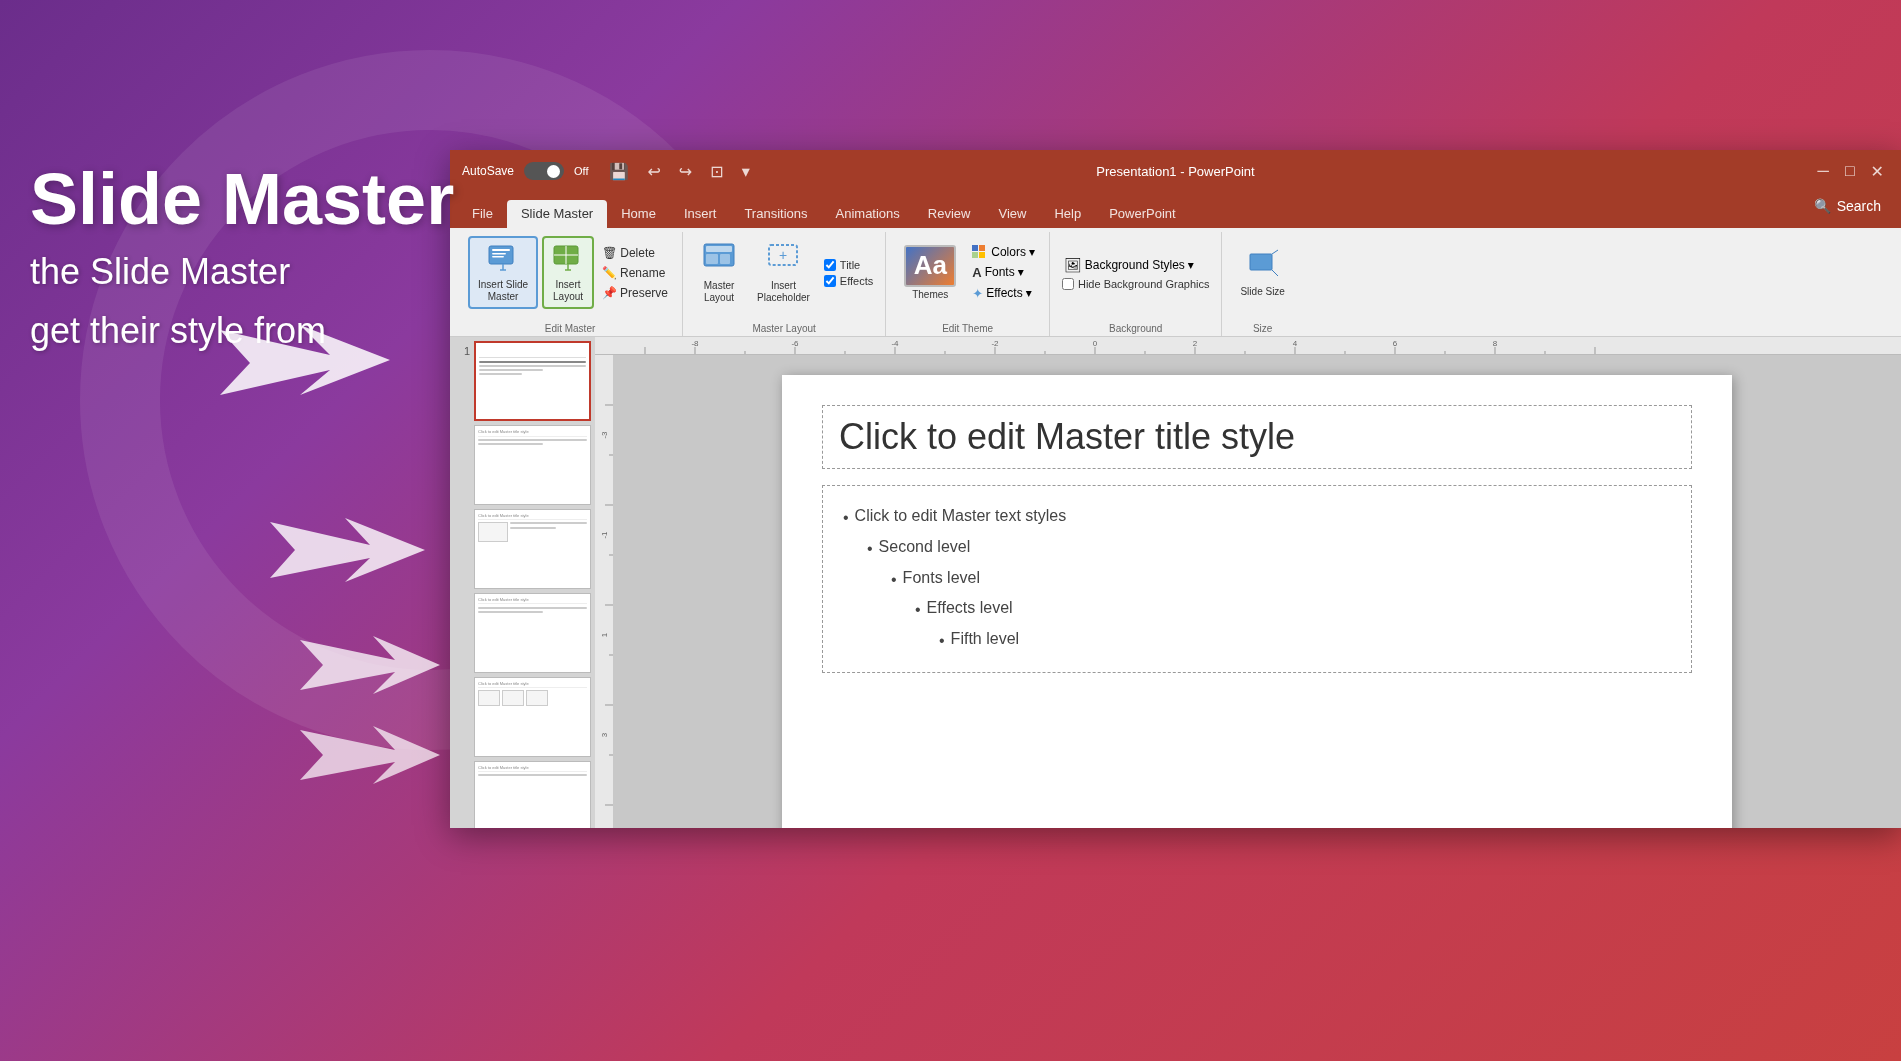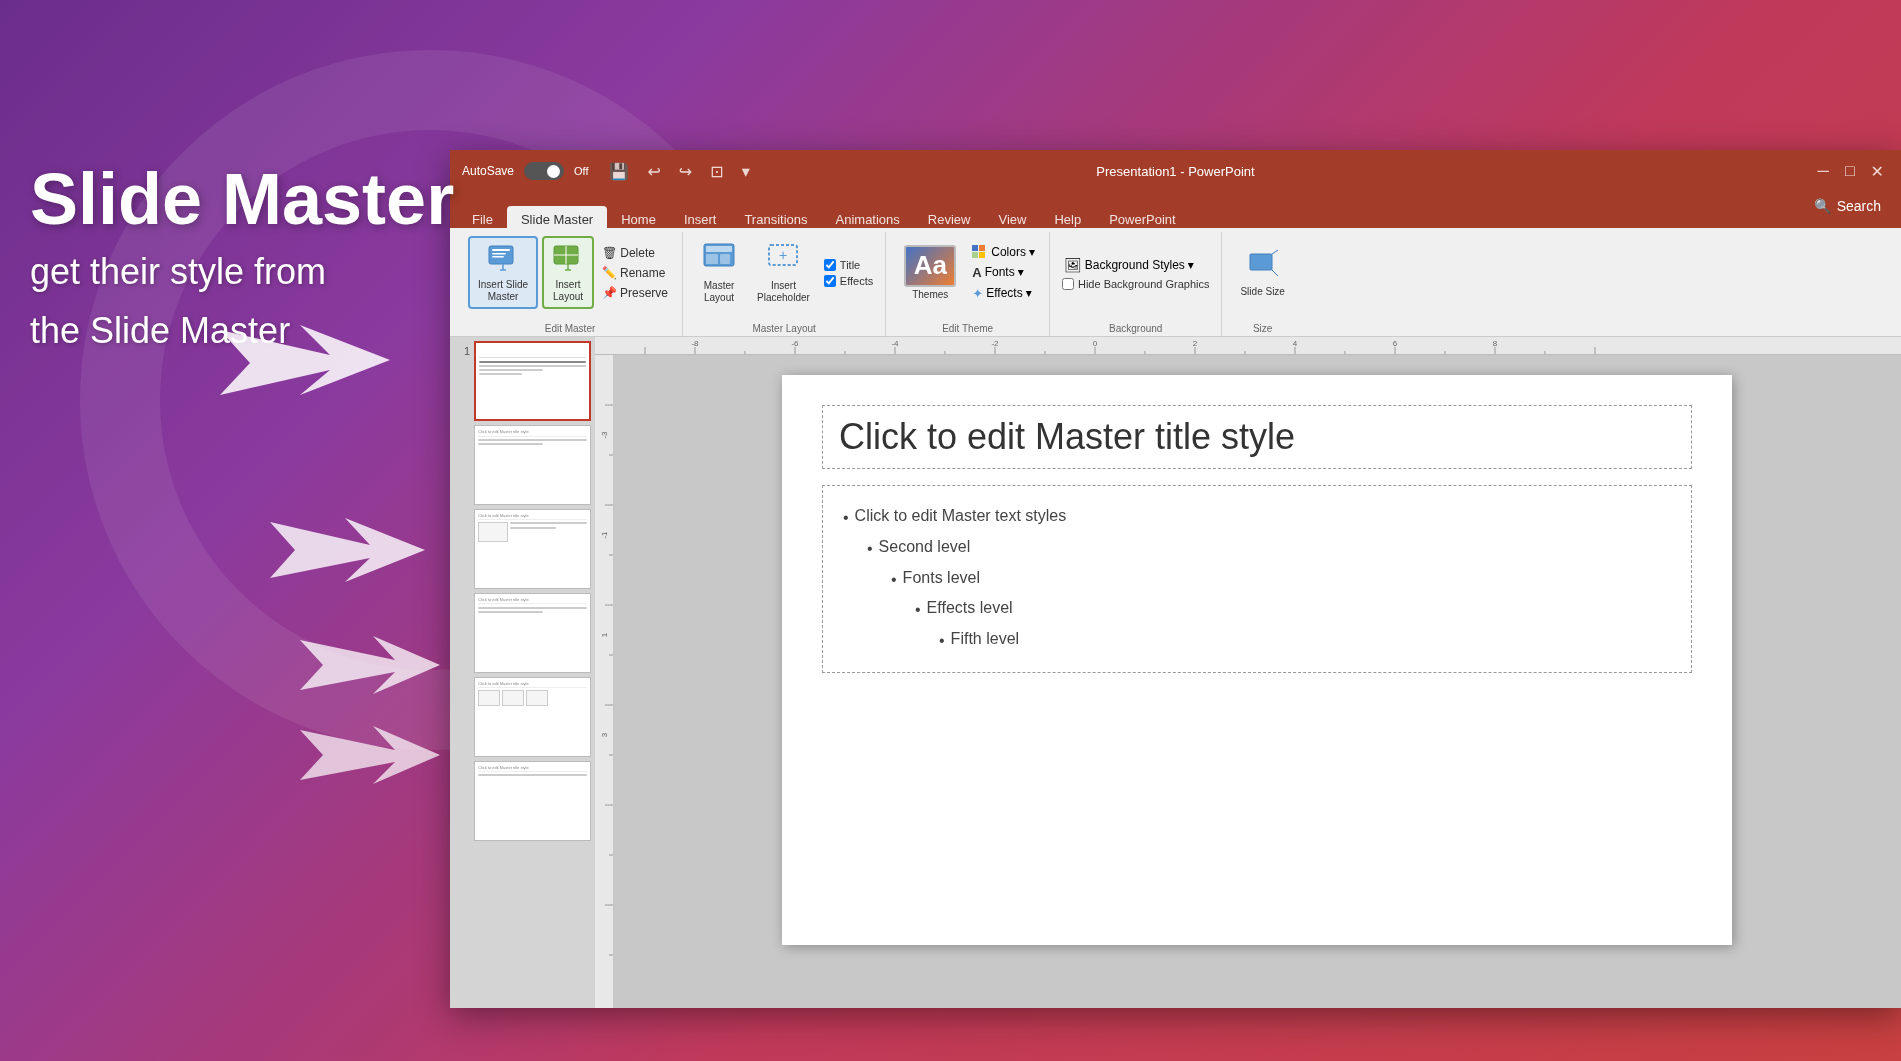--- a/index.html
+++ b/index.html
@@ -59,21 +59,21 @@
       position: absolute;
       z-index: 10;
     }
 
     
     .ppt-window {
       position: absolute;
       left: 450px;
       top: 150px;
       width: 1451px;
-      height: 858px;
+      height: 678px;
       background: #f0f0f0;
       z-index: 5;
       box-shadow: 0 8px 32px rgba(0,0,0,0.4);
       display: flex;
       flex-direction: column;
     }
 
     
     .title-bar {
       background: #a33c28;
@@ -134,21 +134,21 @@
     
     .ribbon-tabs {
       background: #a33c28;
       height: 36px;
       display: flex;
       align-items: flex-end;
       padding: 0 8px;
       flex-shrink: 0;
     }
     .ribbon-tab {
-      padding: 6px 14px 1px;
+      padding: 6px 14px 7px;
       font-size: 13px;
       color: rgba(255,255,255,0.85);
       cursor: pointer;
       border-radius: 4px 4px 0 0;
       white-space: nowrap;
     }
     .ribbon-tab.active {
       background: #f0f0f0;
       color: #333;
       font-weight: 500;
@@ -432,22 +432,22 @@
   <svg class="arrow-svg" style="position:absolute; left:220px; top:350px;" width="180" height="80">
     <polygon points="20,12 120,35 95,8 175,40 95,72 120,48 20,68 45,40" fill="white" opacity="0.8"></polygon>
   </svg>
   <svg class="arrow-svg" style="position:absolute; left:255px; top:470px;" width="160" height="70">
     <polygon points="15,10 110,30 88,6 155,35 88,64 110,42 15,60 38,35" fill="white" opacity="0.75"></polygon>
   </svg>
   <svg class="arrow-svg" style="position:absolute; left:255px; top:560px;" width="160" height="70">
     <polygon points="15,10 110,30 88,6 155,35 88,64 110,42 15,60 38,35" fill="white" opacity="0.7"></polygon>
   </svg>
 
+  <div class="slide-layouts-sub">the Slide Master</div>
   <div class="slide-layouts-sub">get their style from</div>
-  <div class="slide-layouts-sub">the Slide Master</div>
 </div>
 
 <div class="ppt-window">
 
   <div class="title-bar">
     <div class="title-bar-left">
       <span class="autosave-label">AutoSave</span>
       <div class="autosave-toggle">
         <div class="toggle-dot"></div>
       </div>

